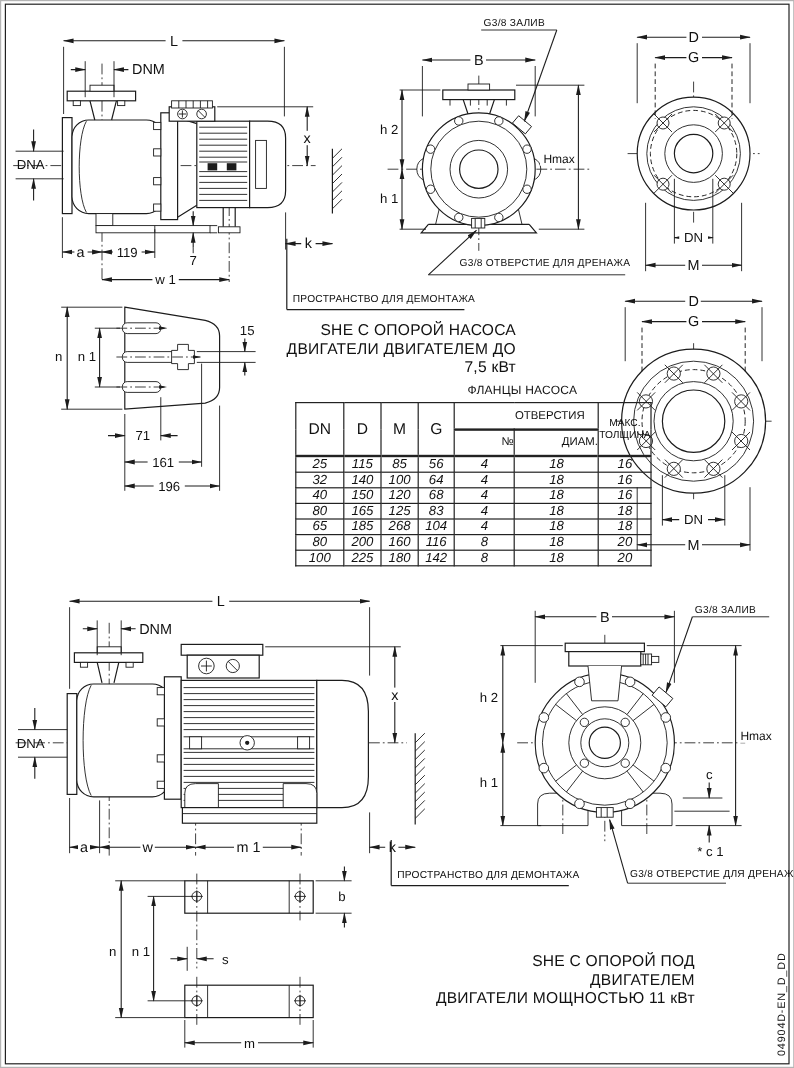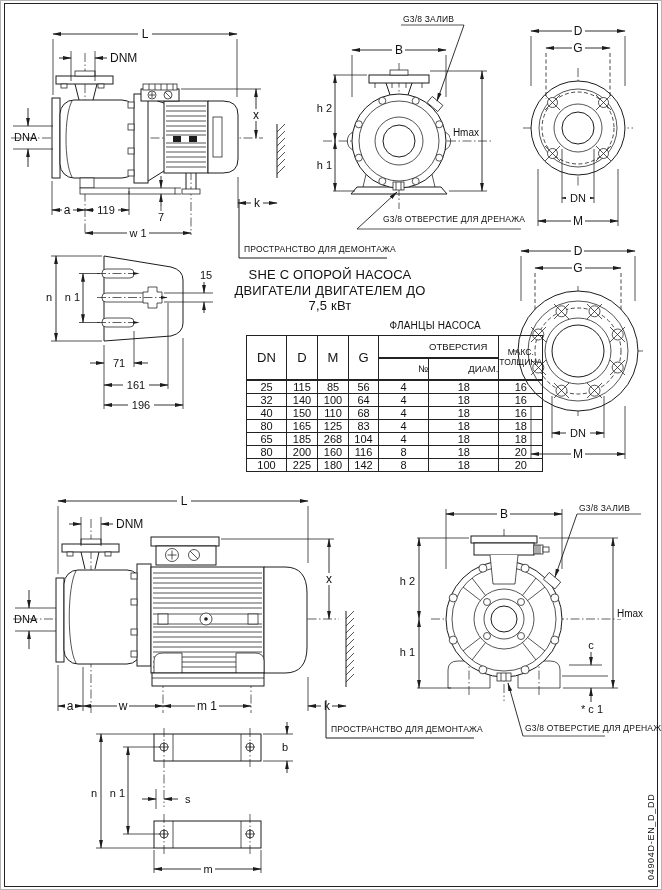--- a/index.html
+++ b/index.html
@@ -17,35 +17,35 @@
   .t10 { font-size:10px; } .t9 { font-size:8.5px; letter-spacing:.2px; }
   .ln  { stroke:#1c1c1c; stroke-width:1;   fill:none; }
   .lt  { stroke:#1c1c1c; stroke-width:.75; fill:none; }
   .fw  { fill:#fff; stroke:#1c1c1c; stroke-width:1; }
   .fwt { fill:#fff; stroke:#1c1c1c; stroke-width:.75; }
   .dim { stroke:#1c1c1c; stroke-width:.9;  fill:none; }
   .cl  { stroke:#1c1c1c; stroke-width:.7;  stroke-dasharray:9 2.5 1.5 2.5; fill:none; }
   .hid { stroke:#1c1c1c; stroke-width:.8;  stroke-dasharray:4 2.5; fill:none; }
   .blk { fill:#1c1c1c; }
   .bg  { fill:#fff; }
-  .title { position:absolute; text-align:center; font-size:13px; line-height:15.5px;
+  .title { position:absolute; text-align:right; font-size:13px; line-height:15.5px;
     color:#111; letter-spacing:.2px; }
   .caption { position:absolute; left:370px; top:319px; width:110px; text-align:right;
     font-size:10px; color:#111; letter-spacing:.2px; }
   .fl-table { position:absolute; left:245px; top:334px; border-collapse:collapse;
     table-layout:fixed; }
   .fl-table th, .fl-table td { border:1px solid #222; text-align:center;
     vertical-align:middle; color:#111; padding:0; font-weight:normal; }
   .fl-table thead tr.r1 th { height:22px; }
   .fl-table thead tr.r2 th { height:22px; }
   .fl-table thead th { border-bottom-width:2px; }
   .fl-table .big { font-size:13px; }
   .fl-table .sm  { font-size:9.5px;padding-left:39px; }
   .fl-table .xs  { font-size:8.5px; white-space:pre-line; line-height:10px; }
-  .fl-table tbody td { height:12.5px; font-size:11px; line-height:12px; }
+  .fl-table tbody td { height:12.5px; font-size:11px; line-height:12px;font-style:italic; }
   .doccode { position:absolute; left:645px; top:879px; transform:rotate(-90deg);
     transform-origin:0 0; font-size:9px; letter-spacing:.7px; white-space:nowrap;
     color:#111; }
 </style>
 </head>
 <body>
 
 <div class="page">
   <div class="frame"></div>
 
@@ -465,20 +465,24 @@
       <rect class="bg" x="200" y="862" width="14" height="11"></rect>
       <text class="t11" x="207" y="872" text-anchor="middle">m</text>
     </g>
   </svg>
 
   <div class="title" style="left:229px; top:266px; width:200px;">
     <div>SHE С ОПОРОЙ НАСОСА</div>
     <div>ДВИГАТЕЛИ ДВИГАТЕЛЕМ ДО</div>
     <div>7,5 кВт</div>
   </div>
+  <div class="title" style="left:358px; top:792px; width:220px;">
+    <div>SHE С ОПОРОЙ ПОД ДВИГАТЕЛЕМ</div>
+    <div>ДВИГАТЕЛИ МОЩНОСТЬЮ 11 кВт</div>
+  </div>
 
   <div class="caption">ФЛАНЦЫ НАСОСА</div>
   <table class="fl-table">
     <colgroup>
       <col style="width:40px">
         <col style="width:31px">
         <col style="width:31px">
       <col style="width:30px">
         <col style="width:31px">
         <col style="width:29px">
@@ -514,21 +518,21 @@
           <td>140</td>
           <td>100</td>
           <td>64</td>
           <td>4</td>
           <td>18</td>
           <td>16</td>
         </tr>
         <tr>
           <td>40</td>
           <td>150</td>
-          <td>110</td>
+          <td>120</td>
           <td>68</td>
           <td>4</td>
           <td>18</td>
           <td>16</td>
         </tr>
         <tr>
           <td>80</td>
           <td>165</td>
           <td>125</td>
           <td>83</td>

